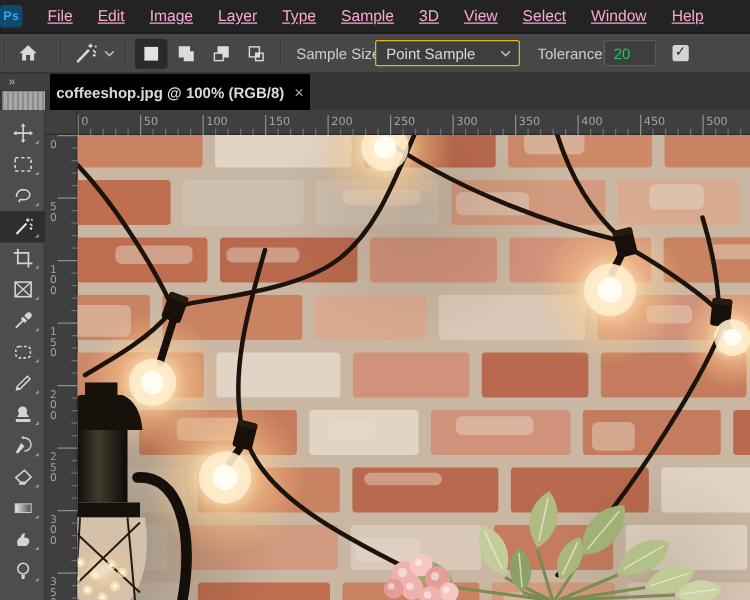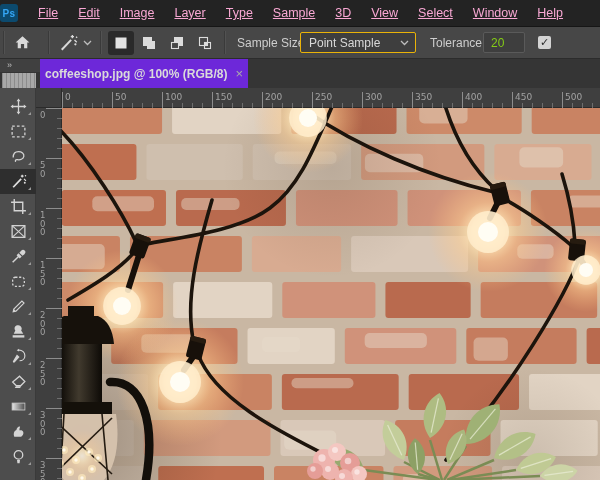--- a/index.html
+++ b/index.html
@@ -18,35 +18,35 @@
   .options-bar{position:absolute;left:0;top:27px;width:600px;height:31px;background:#474747;
                border-bottom:1px solid #2c2c2c;z-index:9;}
   .ob{position:absolute;top:0;height:31px;display:flex;align-items:center;}
   .ob-sep{position:absolute;top:4px;width:1px;height:23px;background:#3a3a3a;border-right:1px solid #525252;}
   .ob-label{color:#cecece;font-size:12px;}
   .ob-dropdown{position:absolute;left:300px;top:5px;width:116px;height:21px;background:#3e3e3e;
                border:1px solid #eab308;border-radius:2px;display:flex;align-items:center;
                color:#d8d8d8;font-size:12px;padding-left:8px;box-sizing:border-box;}
   .ob-dropdown svg{position:absolute;right:6px;top:7px;}
   .ob-input{position:absolute;left:483px;top:5px;width:42px;height:21px;background:#3e3e3e;
-            border:1px solid #5a5a5a;border-radius:2px;color:#84cc16;font-size:12px;
+            border:1px solid #5a5a5a;border-radius:2px;color:#22c55e;font-size:12px;
             padding:0 0 0 7px;box-sizing:border-box;outline:none;font-family:inherit;}
   .checkbox{position:absolute;left:538px;top:9px;width:13px;height:13px;background:#d4d4d4;
             border-radius:2px;color:#2b2b2b;font-size:11px;font-weight:bold;line-height:13px;
             text-align:center;}
   .mode-btn{position:absolute;top:4px;width:26px;height:24px;border-radius:3px;display:flex;
             align-items:center;justify-content:center;}
   .mode-btn.selected{background:#2a2a2a;}
   
   .tab-row{position:absolute;left:0;top:59px;width:600px;height:29px;background:#353535;z-index:8;}
   .panel-head{position:absolute;left:0;top:0;width:40px;height:13px;background:#404040;
               color:#bdbdbd;font-size:9px;line-height:12px;padding-left:7px;box-sizing:border-box;}
   .panel-grip{position:absolute;left:2px;top:14px;width:34px;height:15px;background:#a8a8a8;
               background-image:repeating-linear-gradient(90deg,#8b8b8b 0 1px,transparent 1px 4px);}
-  .doc-tab{position:absolute;left:40px;top:0;width:208px;height:29px;background:#6d28d9;
+  .doc-tab{position:absolute;left:40px;top:0;width:208px;height:29px;background:#000000;
            display:flex;align-items:center;justify-content:center;gap:8px;}
   .doc-tab .t{color:#dadada;font-size:12px;font-weight:bold;}
   .doc-tab .x{color:#aaaaaa;font-size:13px;}
   
   .toolbar{position:absolute;left:0;top:88px;width:36px;bottom:0;background:#4d4d4d;
            border-right:1px solid #3a3a3a;box-sizing:border-box;padding-top:6px;z-index:7;}
   .tool{width:36px;height:25px;display:flex;align-items:center;justify-content:center;position:relative;}
   .tool.selected{background:#2e2e2e;}
   .tool .tc{position:absolute;right:5px;bottom:4px;width:0;height:0;
             border-left:3px solid transparent;border-bottom:3px solid #9a9a9a;}

